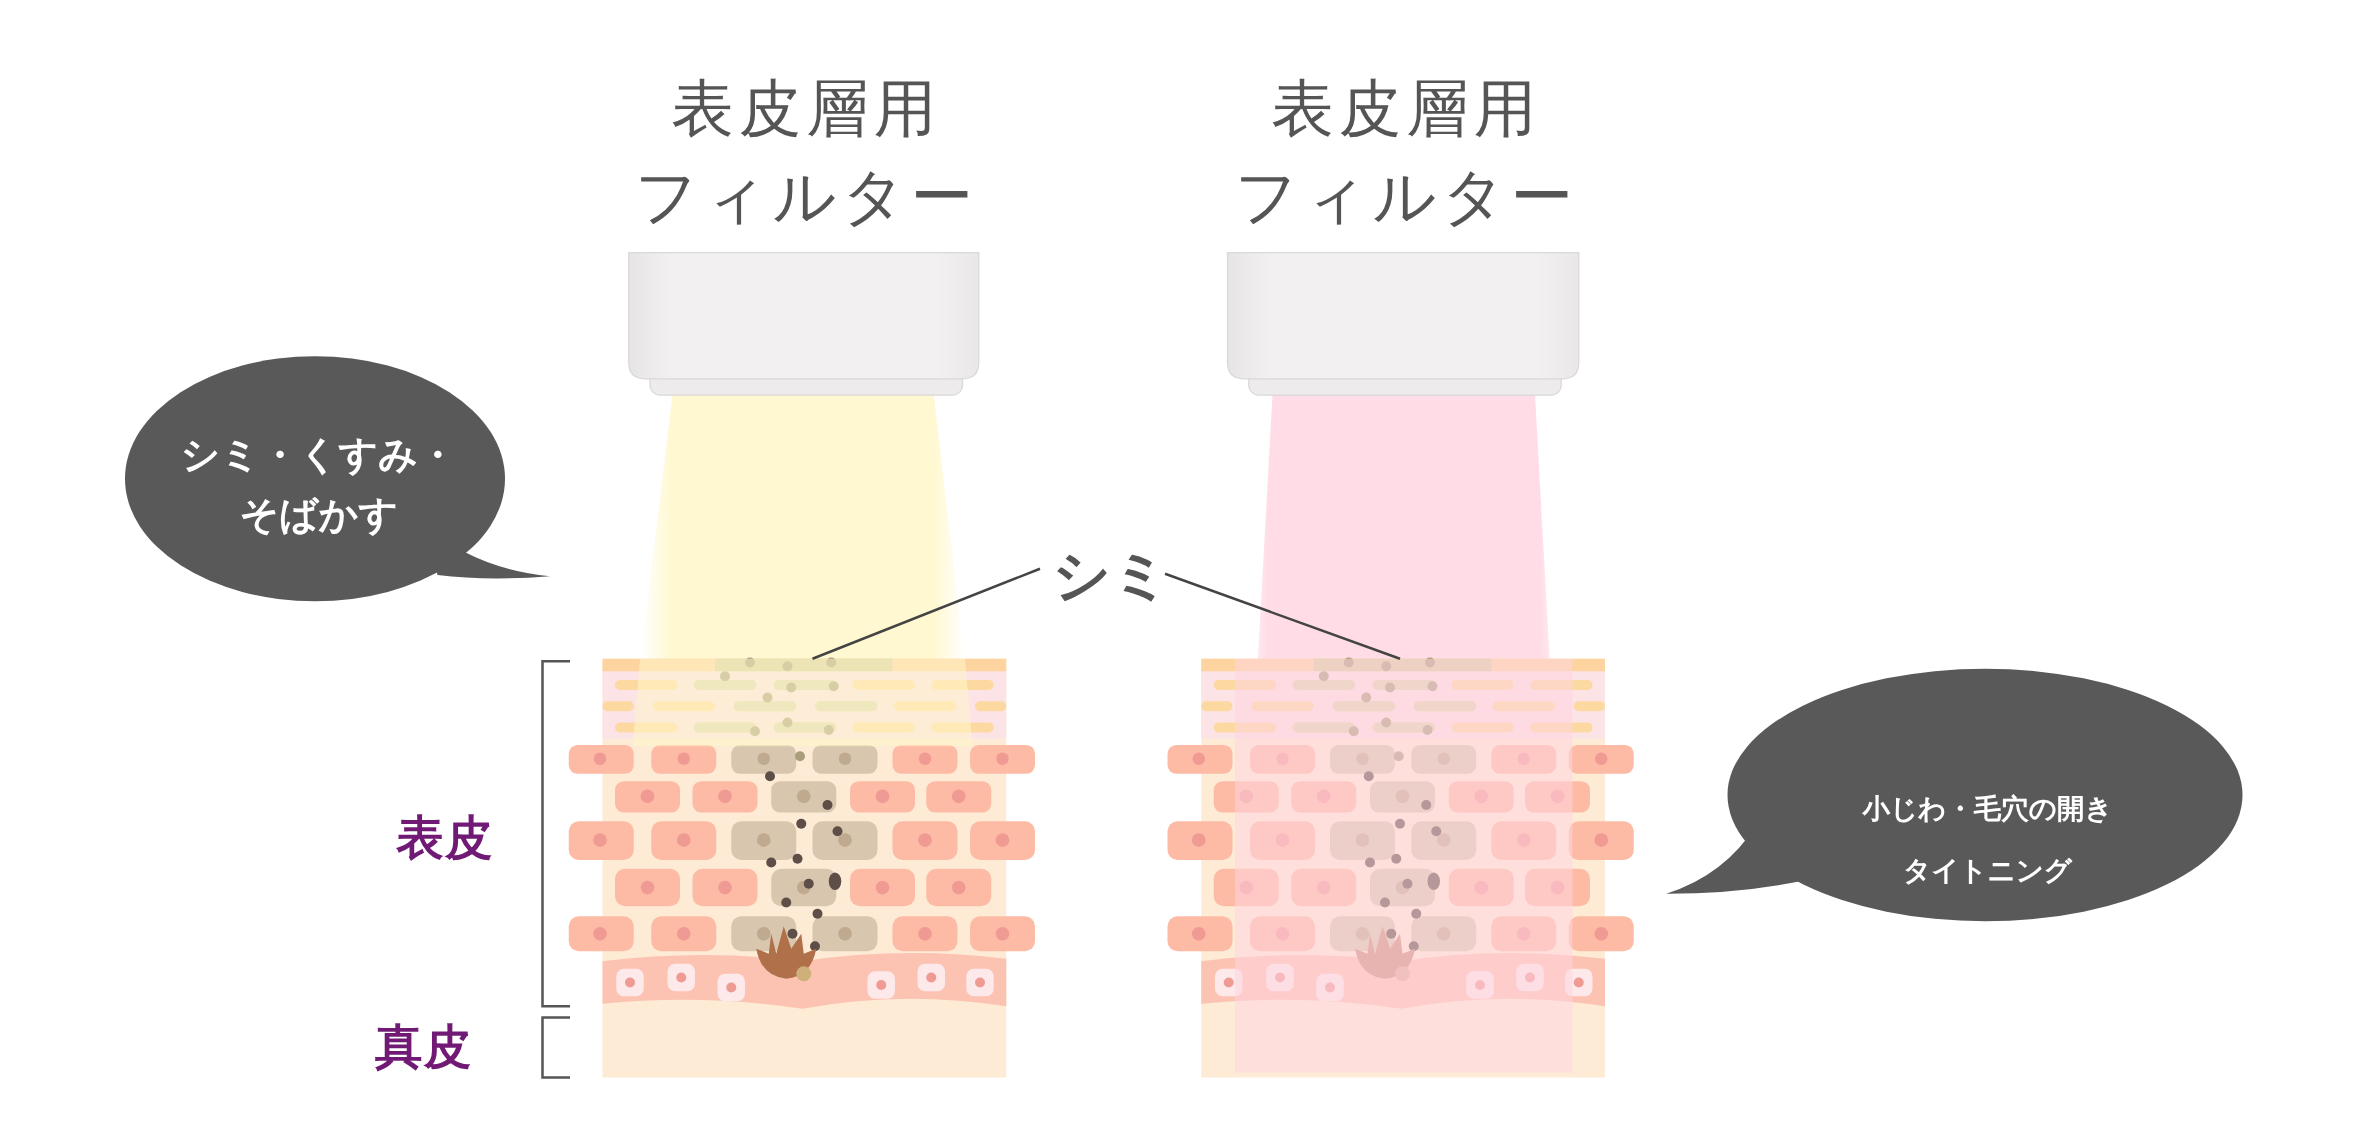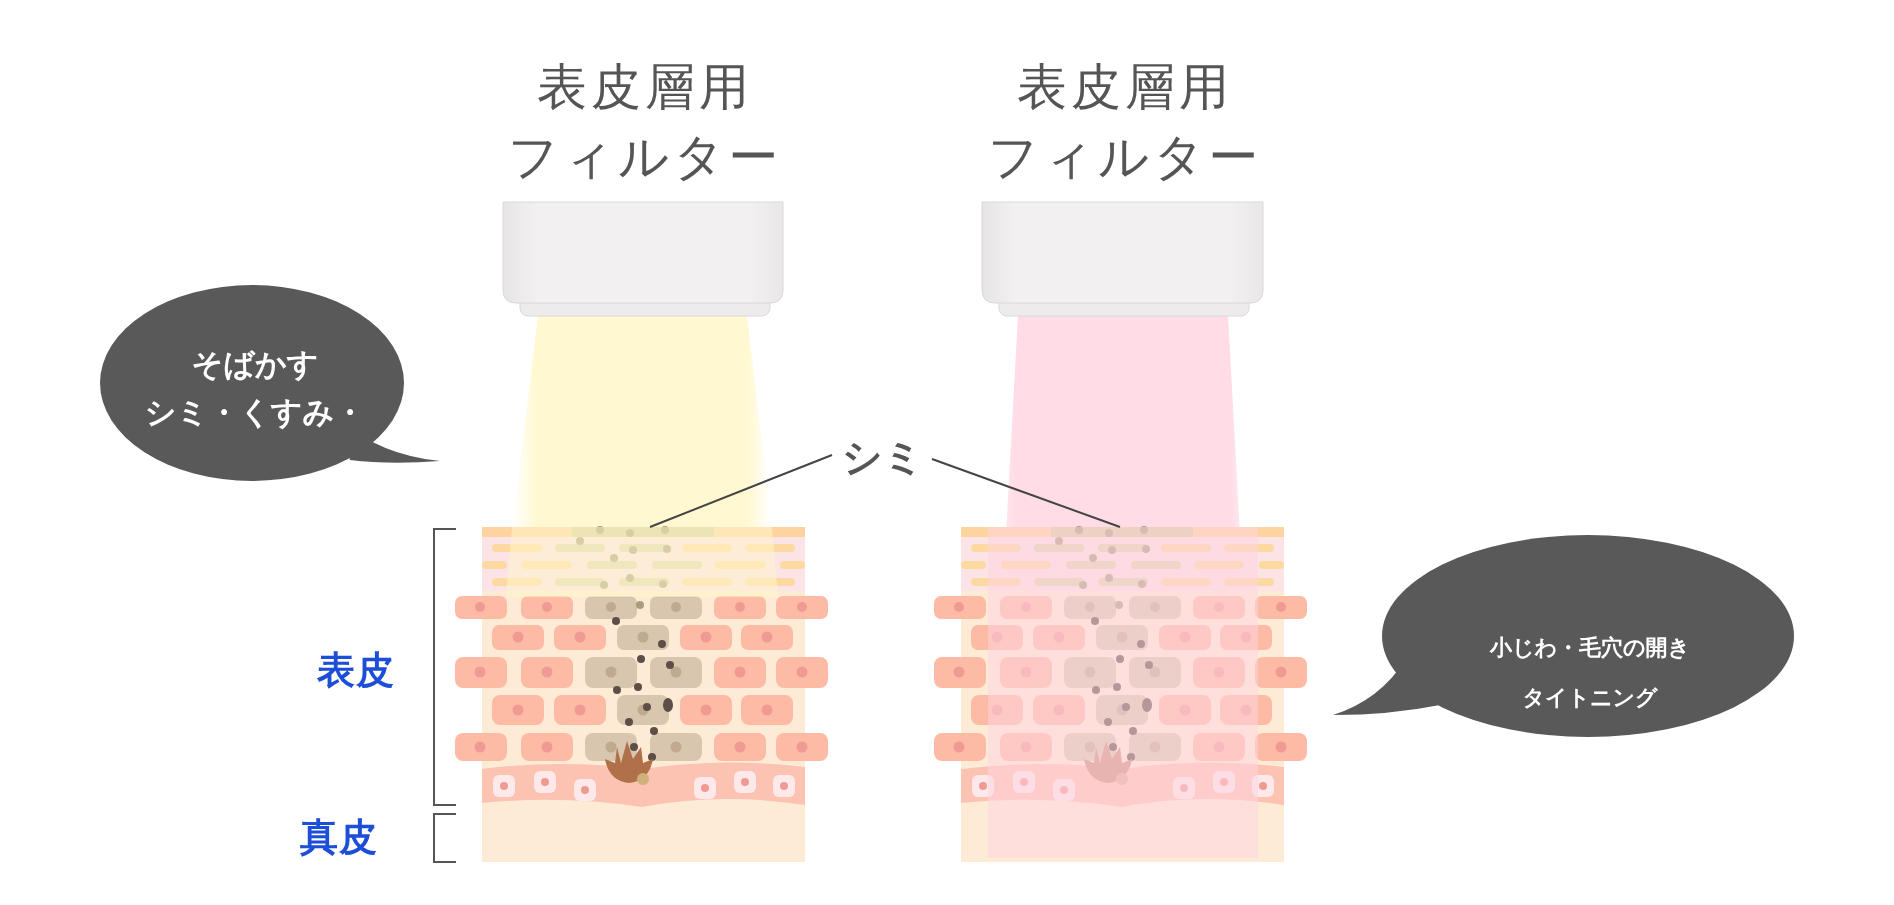--- a/index.html
+++ b/index.html
@@ -1,21 +1,21 @@
 <!DOCTYPE html>
 <html><head>
 <meta charset="utf-8">
 <style>
   html, body { margin:0; padding:0; background:#ffffff; }
   body { width:1894px; height:905px; position:relative; overflow:hidden;
          font-family:"DejaVu Sans", "Liberation Sans", sans-serif; color:#555555; }
   .title { position:absolute; text-align:center; font-size:50px; line-height:70px; color:#555555; letter-spacing:4px; width:360px; }
   .bubble-text { position:absolute; text-align:center; color:#ffffff; font-weight:bold; }
-  .layer-label { position:absolute; font-size:38px; font-weight:bold; color:#1d4ed8; letter-spacing:1px; }
-  .spot-label { position:absolute; font-size:40px; font-weight:bold; color:#555555; }
+  .layer-label { position:absolute; font-size:38px; font-weight:bold; color:#701a75; letter-spacing:1px; }
+  .spot-label { position:absolute; font-size:46px; font-weight:bold; color:#555555; }
   svg { position:absolute; left:0; top:0; }
 </style>
 </head>
 <body>
 
 <svg width="1894" height="905" viewBox="0 0 1894 905">
   <defs>
     <linearGradient id="devGrad" x1="0" y1="0" x2="1" y2="0">
       <stop offset="0" stop-color="#E6E4E5"></stop>
       <stop offset="0.12" stop-color="#F2F0F1"></stop>
@@ -238,22 +238,22 @@
 <div class="title" style="left:465px; top:52px;text-align:center;">
   <div>表皮層用</div>
   <div>フィルター</div>
 </div>
 <div class="title" style="left:945px; top:52px;">
   <div>表皮層用</div>
   <div>フィルター</div>
 </div>
 
 <div class="bubble-text" style="left:110px; top:340px; width:290px; font-size:31px; line-height:48px;">
+  <div>シミ・くすみ・</div>
   <div>そばかす</div>
-  <div>シミ・くすみ・</div>
 </div>
 
 <div class="bubble-text" style="left:1400px; top:594px; width:380px; font-size:22px; line-height:50px;margin-top:29px;">
   <div>小じわ・毛穴の開き</div>
   <div>タイトニング</div>
 </div>
 
 <div class="spot-label" style="left:842px; top:430px;">シミ</div>
 
 <div class="layer-label" style="left:317px; top:645px;">表皮</div>

